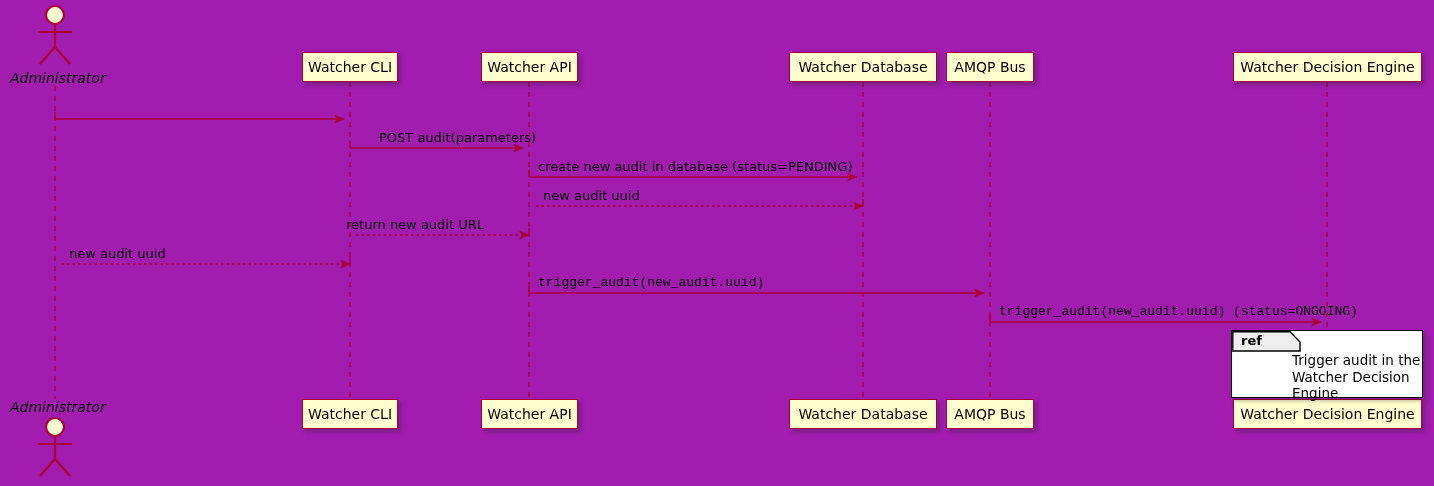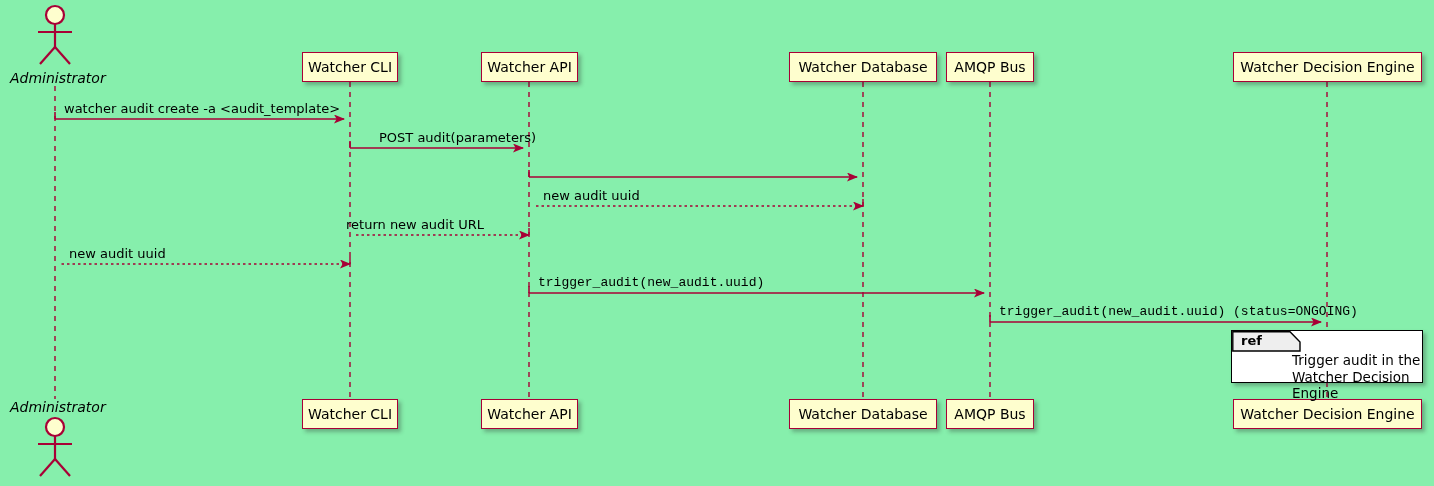--- a/index.html
+++ b/index.html
@@ -7,21 +7,21 @@
     padding: 0;
     background: #FFFFFF;
   }
   body {
     font-family: "DejaVu Sans", sans-serif;
   }
   #canvas {
     position: relative;
     width: 1434px;
     height: 486px;
-    background: #86efac;
+    background: #a21caf;
     overflow: hidden;
   }
   #svg-layer {
     position: absolute;
     top: 0;
     left: 0;
     width: 1434px;
     height: 486px;
   }
   
@@ -168,29 +168,29 @@
   <div class="participant-box" style="left:946px; top:399px; width:88px;  height:30px;">
     <span>AMQP Bus</span>
   </div>
   <div class="participant-box" style="left:1233px; top:399px; width:189px; height:30px;">
     <span>Watcher Decision Engine</span>
   </div>
 
   <div class="actor-label" style="left:10px; top:70px;">Administrator</div>
   <div class="actor-label" style="left:10px; top:399px;">Administrator</div>
 
-  <div class="msg-label" style="left:64px;  top:102px;">watcher audit create -a &lt;audit_template&gt;</div>
   <div class="msg-label" style="left:359px; top:131px;margin-left:20px;">POST audit(parameters)</div>
+  <div class="msg-label" style="left:538px; top:160px;">create new audit in database (status=PENDING)</div>
   <div class="msg-label" style="left:543px; top:189px;">new audit uuid</div>
   <div class="msg-label" style="left:346px; top:218px;">return new audit URL</div>
   <div class="msg-label" style="left:69px;  top:247px;">new audit uuid</div>
   <div class="msg-label" style="left:538px; top:276px;font-family:Liberation Mono, monospace;">trigger_audit(new_audit.uuid)</div>
   <div class="msg-label" style="left:999px; top:305px;font-family:Liberation Mono, monospace;">trigger_audit(new_audit.uuid) (status=ONGOING)</div>
 
-  <div class="ref-frame" style="left:1231px; top:330px; width:192px; height:53px;">
+  <div class="ref-frame" style="left:1231px; top:330px; width:192px; height:68px;">
     <svg style="position:absolute; left:0; top:0;" width="192" height="52">
       <path d="M0.8,0.8 L58,0.8 L68,11 L68,20 L0.8,20 Z" fill="#EEEEEE" stroke="#000000" stroke-width="1.4"></path>
     </svg>
     <div class="ref-tab-text">ref</div>
     <div class="ref-body" style="top:21px;">Trigger audit in the</div>
     <div class="ref-body" style="top:38px;">Watcher Decision Engine</div>
   </div>
 
 </div>
 

